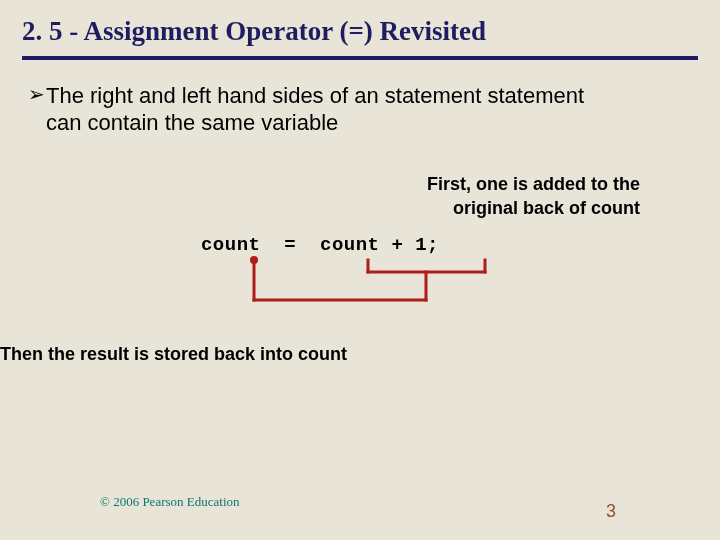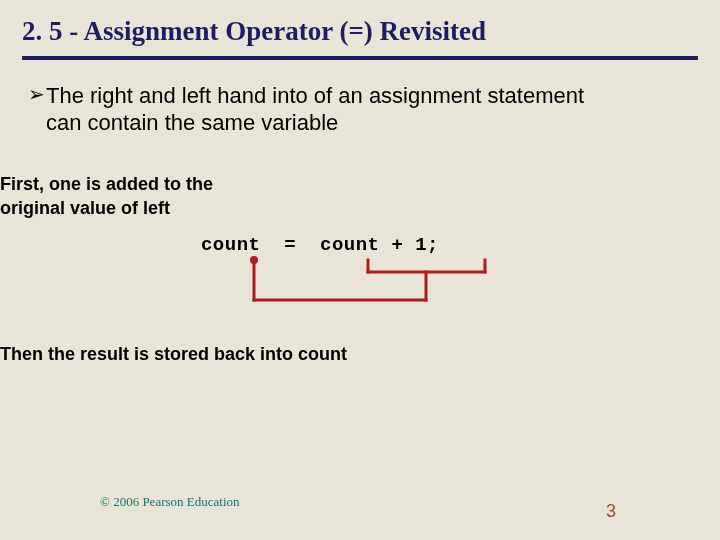--- a/index.html
+++ b/index.html
@@ -53,21 +53,21 @@
   .bullet-text {
     font-size: 22px;
     line-height: 27px;
     color: #000;
   }
   .anno1 {
     position: absolute;
     left: 0;
     right: 0;
     top: 172px;
-    text-align: left;
+    text-align: right;
     font-size: 18px;
     font-weight: bold;
     color: #000;
     line-height: 24px;
   }
   .code-line {
     position: absolute;
     top: 234px;
     left: 0;
     right: 0;
@@ -118,26 +118,26 @@
 </head>
 <body>
 
 <div class="slide">
 
   <div class="title">2. 5 - Assignment Operator (=) Revisited</div>
   <div class="title-rule"></div>
 
   <div class="bullet-row">
     <div class="bullet-icon">➢</div>
-    <div class="bullet-text">The right and left hand into of an assignment statement can contain the same variable</div>
+    <div class="bullet-text">The right and left hand sides of an statement statement can contain the same variable</div>
   </div>
 
   <div class="anno1">
     <span>First, one is added to the</span><br>
-    <span>original value of left</span>
+    <span>original back of count</span>
   </div>
 
   <div class="code-line">count  =  count + 1;</div>
 
   <svg class="arrow-layer" viewBox="0 0 720 540">
 
     <g stroke="#b11b1b" stroke-width="3" fill="none" stroke-linecap="square">
 
       <line x1="368" y1="260" x2="368" y2="272"></line>
       <line x1="485" y1="260" x2="485" y2="272"></line>

